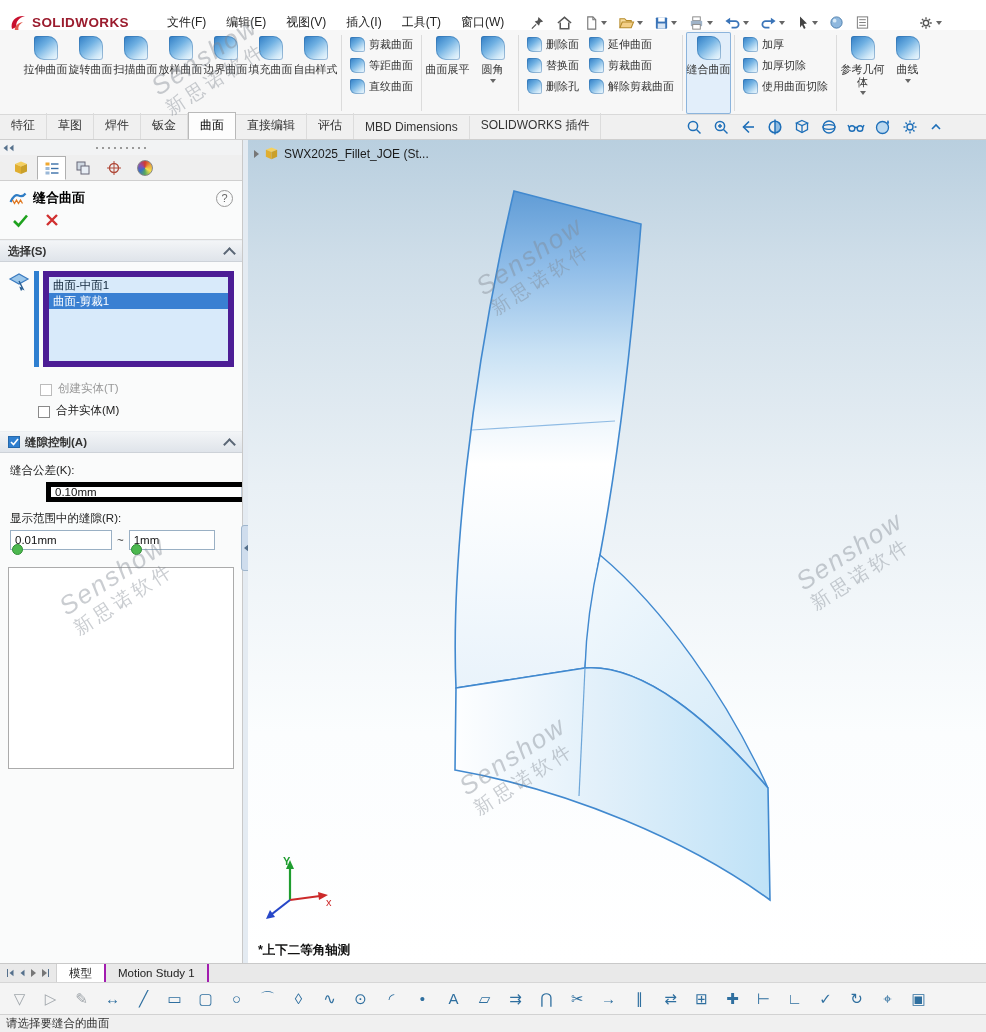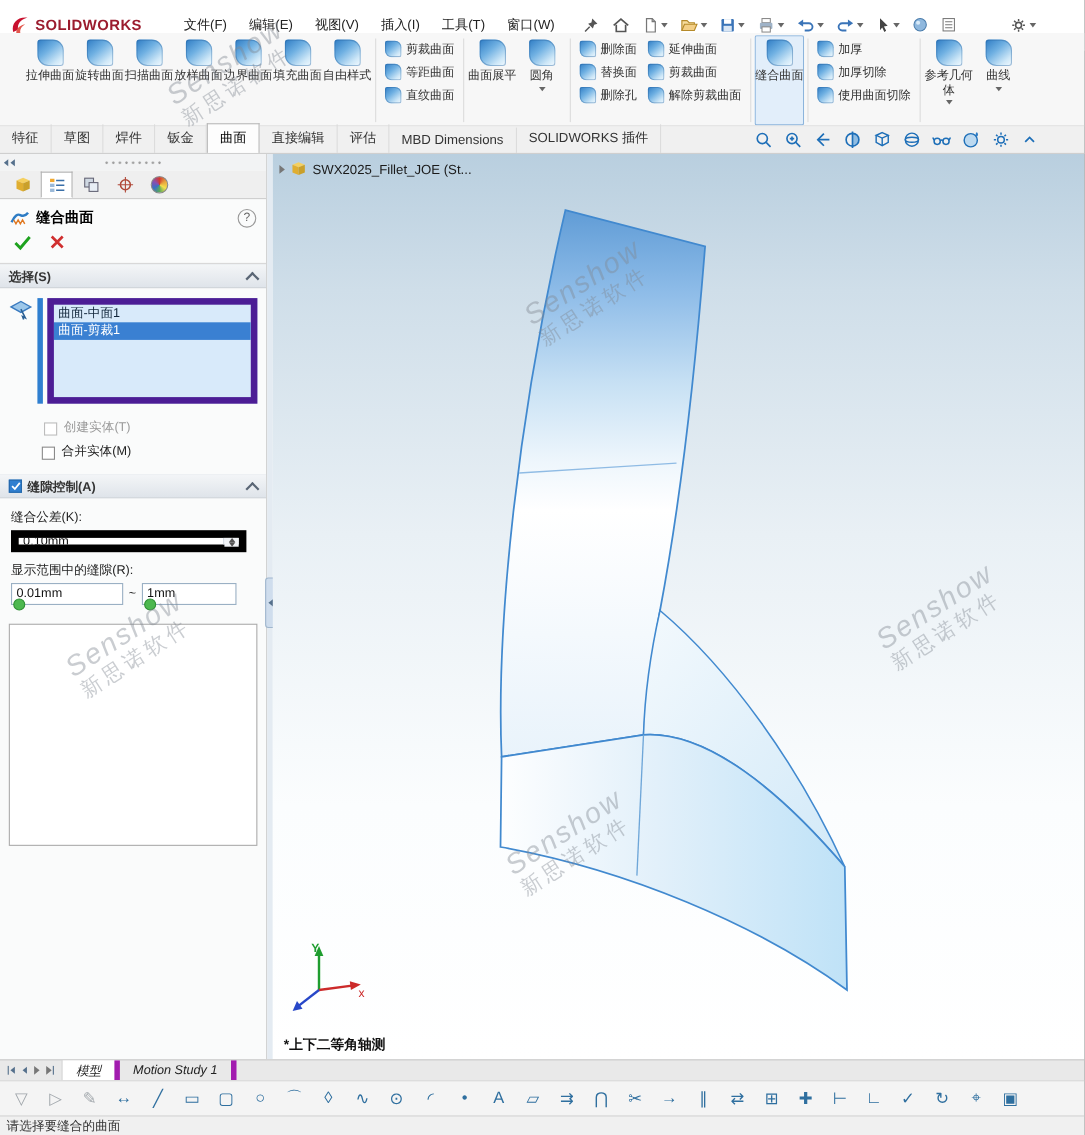--- a/index.html
+++ b/index.html
@@ -73,21 +73,21 @@
   .listbox{flex:1;height:84px;background:#d8eafa;border:6px solid #4c1d95;overflow:hidden;font-size:11.5px;cursor:default;}
   .list-item{padding:0 4px;height:16px;line-height:16px;color:#10253a;white-space:nowrap;}
   .list-item.selected{background:#3a80d2;color:#fff;}
   .chk-row{display:flex;align-items:flex-end;gap:6px;padding:4px 8px 3px 40px;font-size:11.5px;cursor:default;}
   .checkbox{width:12px;height:12px;background:#fff;border:1px solid #8a8a8a;box-sizing:border-box;flex:0 0 auto;}
   .chk-row.disabled{color:#9a9a9a;}
   .chk-row.disabled .checkbox{border-color:#bcbcbc;}
   .checkbox.checked{background:#2f7fd0;border-color:#2568ab;display:flex;align-items:center;justify-content:center;}
   .gap-content{padding:7px 10px 4px;}
   .field-label{font-size:11.5px;margin:3px 0 4px;color:#222;}
-  .spinbox{display:flex;width:214px;height:20px;border:7px solid #000000;background:#fff;box-sizing:border-box;}
+  .spinbox{display:flex;width:214px;height:20px;border:5px solid #000000;background:#fff;box-sizing:border-box;margin-left:36px;}
   .spinbox input{flex:1;min-width:0;border:none;outline:none;font-size:11.5px;padding:0 4px;font-family:inherit;color:#111;background:transparent;}
   .spin-btns{width:13px;display:flex;flex-direction:column;border-left:1px solid #c3cdd8;}
   .spin-up,.spin-down{flex:1;display:flex;align-items:center;justify-content:center;background:#f0f2f5;cursor:default;}
   .tri-up{width:0;height:0;border-left:3px solid transparent;border-right:3px solid transparent;border-bottom:4px solid #555;}
   .tri-dn{width:0;height:0;border-left:3px solid transparent;border-right:3px solid transparent;border-top:4px solid #555;}
   .range-row{display:flex;align-items:center;gap:5px;margin-top:2px;}
   .range-input{position:relative;height:20px;border:1px solid #9ab0c4;background:#fff;box-sizing:border-box;}
   .range-input input{width:100%;height:100%;border:none;outline:none;font-size:11.5px;padding:0 4px;box-sizing:border-box;font-family:inherit;color:#111;background:transparent;}
   .range-min{width:102px;}
   .range-max{width:86px;}
@@ -107,21 +107,21 @@
       display:flex;flex-direction:column;line-height:1.12;}
   .wm1{font-size:26px;font-style:italic;letter-spacing:2px;}
   .wm2{font-size:19px;letter-spacing:4px;}
 
   
   .bottom-tabs{position:absolute;left:0;right:0;bottom:50px;height:19px;background:#e9e9e9;border-top:1px solid #c9c9c9;
                display:flex;align-items:stretch;font-size:11.5px;box-sizing:border-box;}
   .nav-btns{display:flex;align-items:center;gap:6px;padding:0 7px;border-right:1px solid #d0d0d0;}
   .nav-btns .bar{width:1px;height:8px;background:#55708c;}
   .navpair{display:flex;align-items:center;gap:1px;}
-  .btab{display:flex;align-items:center;padding:0 12px;border-right:5px solid #a21caf;color:#222;cursor:default;font-style:italic;}
+  .btab{display:flex;align-items:center;padding:0 12px;border-right:2px solid #a21caf;color:#222;cursor:default;}
   .btab.active{background:#fff;}
   .bottom-toolbar{position:absolute;left:0;right:0;bottom:18px;height:32px;background:#f4f4f4;border-top:1px solid #d6d6d6;
                   display:flex;align-items:center;padding:0 4px;overflow:hidden;box-sizing:border-box;}
   .bt-icon{width:31px;text-align:center;font-size:15px;color:#2f6f9f;cursor:default;flex:0 0 auto;}
   .bt-icon.muted{color:#a0a6ab;}
   .statusbar{position:absolute;left:0;right:0;bottom:0;height:18px;background:#f0f0f0;border-top:1px solid #d2d2d2;
              display:flex;align-items:center;padding:0 6px;font-size:11.5px;color:#333;box-sizing:border-box;}
 </style>
 </head>
 <body>

